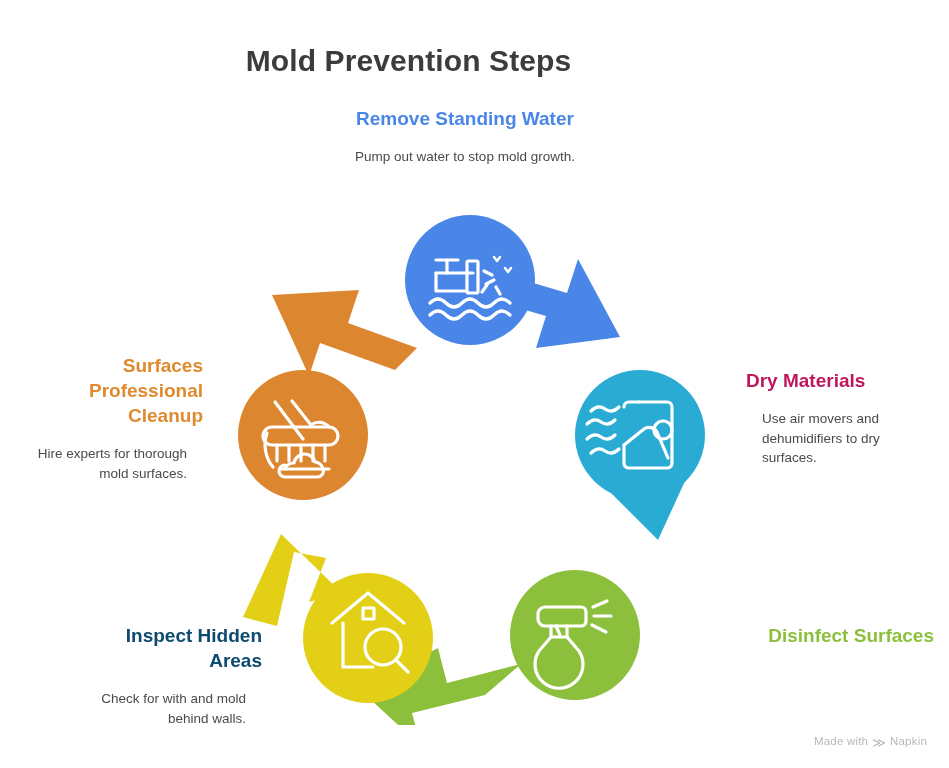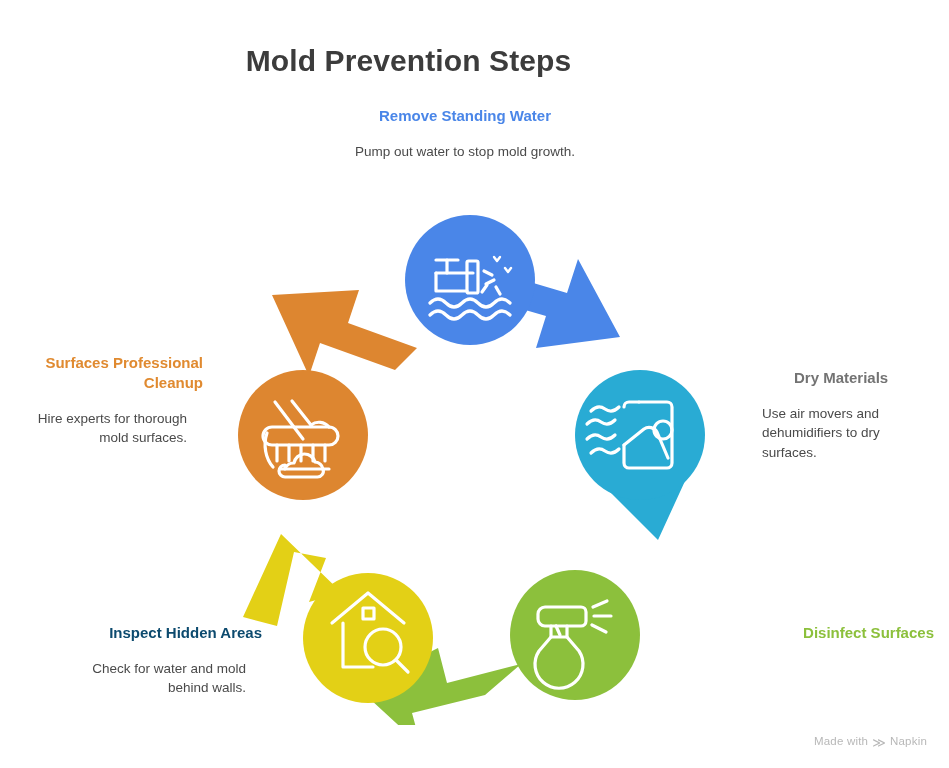--- a/index.html
+++ b/index.html
@@ -23,21 +23,21 @@
     text-align: center;
     font-size: 30px;
     font-weight: bold;
     color: #3c3c3c;
     letter-spacing: 0.1px;
   }
   .node-label {
     position: absolute;
   }
   .node-label .title {
-    font-size: 15px;
+    font-size: 19px;
     font-weight: bold;
     line-height: 1.32;
     margin: 0 0 9px 0;
   }
   .node-label .desc {
     font-size: 13.5px;
     line-height: 1.45;
     color: #4a4a4a;
     margin: 16px;
   }
@@ -45,21 +45,21 @@
   
   #label-remove-standing-water {
     left: 333px; top: 106px; width: 264px; text-align: center;
   }
   #label-remove-standing-water .title { color: #4A86E8; }
 
   
   #label-dry-materials {
     left: 746px; top: 368px; width: 196px; text-align: left;
   }
-  #label-dry-materials .title { color: #737373; margin-left: 48px; }
+  #label-dry-materials .title { color: #be185d; }
 
   
   #label-disinfect-surfaces {
     left: 700px; top: 623px; width: 234px; text-align: right;
   }
   #label-disinfect-surfaces .title { color: #8CC03C; }
 
   
   #label-inspect-hidden-areas {
     left: 70px; top: 623px; width: 192px; text-align: right;
@@ -231,21 +231,21 @@
   <p class="title">Dry Materials</p>
   <p class="desc">Use air movers and dehumidifiers to dry surfaces.</p>
 </div>
 
 <div class="node-label" id="label-disinfect-surfaces">
   <p class="title">Disinfect Surfaces</p>
 </div>
 
 <div class="node-label" id="label-inspect-hidden-areas">
   <p class="title">Inspect Hidden Areas</p>
-  <p class="desc">Check for water and mold behind walls.</p>
+  <p class="desc">Check for with and mold behind walls.</p>
 </div>
 
 <div class="node-label" id="label-schedule-professional-cleanup">
   <p class="title">Surfaces Professional Cleanup</p>
   <p class="desc">Hire experts for thorough mold surfaces.</p>
 </div>
 
 <div id="watermark">
   <span>Made with</span>
   <span class="mark">≫</span>

